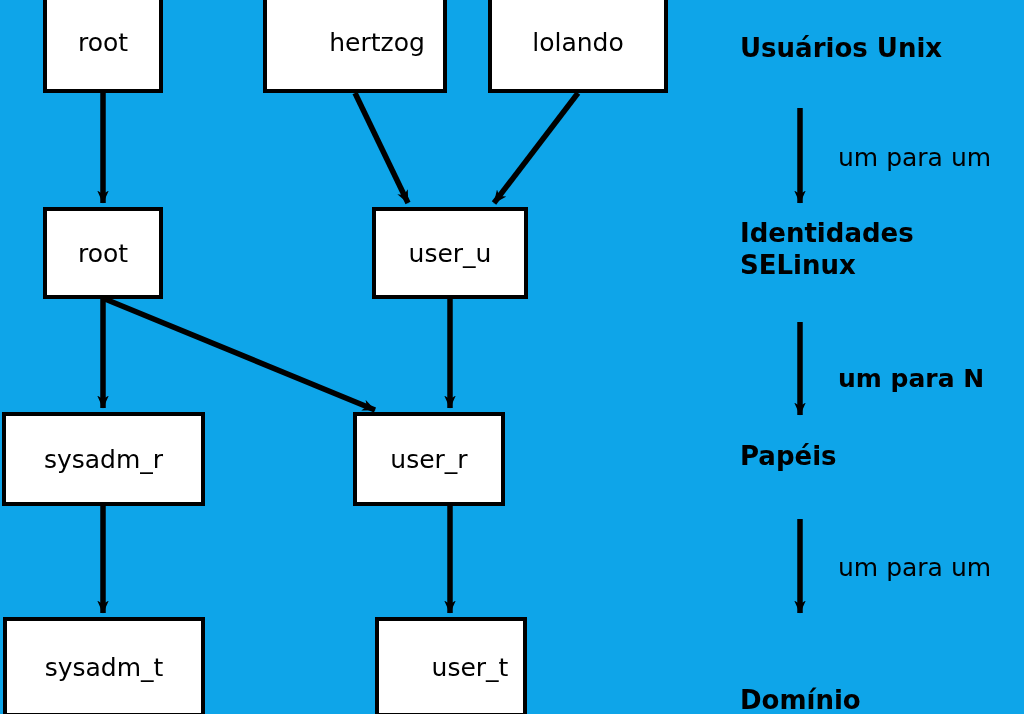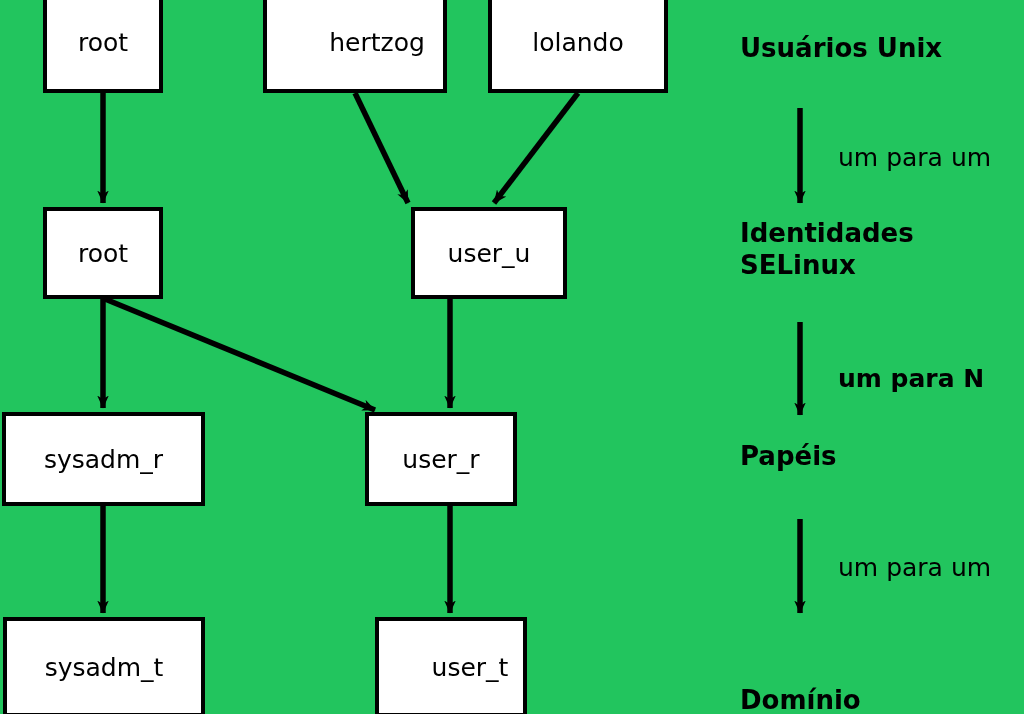--- a/index.html
+++ b/index.html
@@ -4,21 +4,21 @@
 <style>
   html, body {
     margin: 0;
     padding: 0;
     background: #ffffff;
   }
   #canvas {
     position: relative;
     width: 1024px;
     height: 714px;
-    background: #22c55e;
+    background: #0ea5e9;
     overflow: hidden;
     font-family: "DejaVu Sans", "Liberation Sans", sans-serif;
   }
   #diagram-svg {
     position: absolute;
     left: 0;
     top: 0;
     width: 1024px;
     height: 714px;
   }
@@ -96,27 +96,27 @@
       </div>
       <div class="node-box" style="left: 263px; top: -9px; width: 184px; height: 102px; border-color: rgb(0, 0, 0); background: rgb(255, 255, 255);">
         <span class="node-label" style="color: rgb(0, 0, 0); margin-left: 44px;">hertzog</span>
       </div>
       <div class="node-box" style="left: 488px; top: -9px; width: 180px; height: 102px; border-color: rgb(0, 0, 0); background: rgb(255, 255, 255);">
         <span class="node-label" style="color: rgb(0, 0, 0);">lolando</span>
       </div>
       <div class="node-box" style="left: 43px; top: 207px; width: 120px; height: 92px; border-color: rgb(0, 0, 0); background: rgb(255, 255, 255);">
         <span class="node-label" style="color: rgb(0, 0, 0);">root</span>
       </div>
-      <div class="node-box" style="left: 372px; top: 207px; width: 156px; height: 92px; border-color: rgb(0, 0, 0); background: rgb(255, 255, 255); margin-left: 39px;">
+      <div class="node-box" style="left: 372px; top: 207px; width: 156px; height: 92px; border-color: rgb(0, 0, 0); background: rgb(255, 255, 255);">
         <span class="node-label" style="color: rgb(0, 0, 0);">user_u</span>
       </div>
       <div class="node-box" style="left: 2px; top: 412px; width: 203px; height: 94px; border-color: rgb(0, 0, 0); background: rgb(255, 255, 255);">
         <span class="node-label" style="color: rgb(0, 0, 0);">sysadm_r</span>
       </div>
-      <div class="node-box" style="left: 365px; top: 412px; width: 152px; height: 94px; border-color: rgb(0, 0, 0); background: rgb(255, 255, 255);">
+      <div class="node-box" style="left: 353px; top: 412px; width: 152px; height: 94px; border-color: rgb(0, 0, 0); background: rgb(255, 255, 255);">
         <span class="node-label" style="color: rgb(0, 0, 0);">user_r</span>
       </div>
       <div class="node-box" style="left: 3px; top: 617px; width: 202px; height: 100px; border-color: rgb(0, 0, 0); background: rgb(255, 255, 255);">
         <span class="node-label" style="color: rgb(0, 0, 0);">sysadm_t</span>
       </div>
       <div class="node-box" style="left: 375px; top: 617px; width: 152px; height: 100px; border-color: rgb(0, 0, 0); background: rgb(255, 255, 255);">
         <span class="node-label" style="color: rgb(0, 0, 0); margin-left: 38px;">user_t</span>
       </div>
     </div>
 

